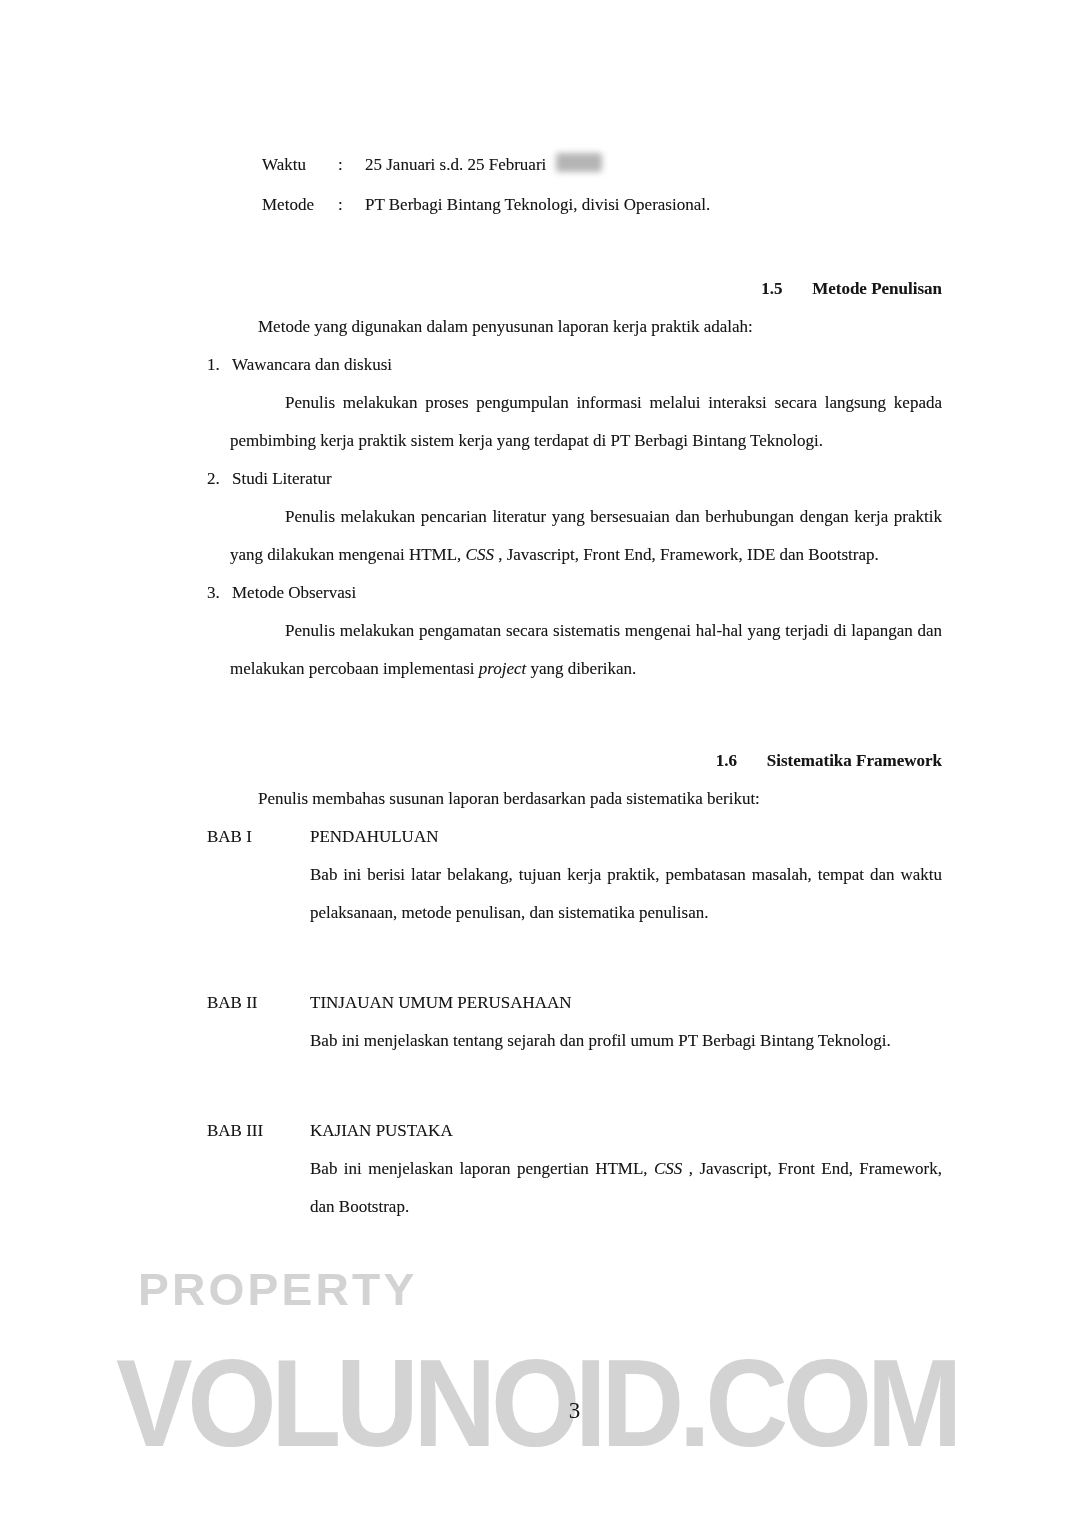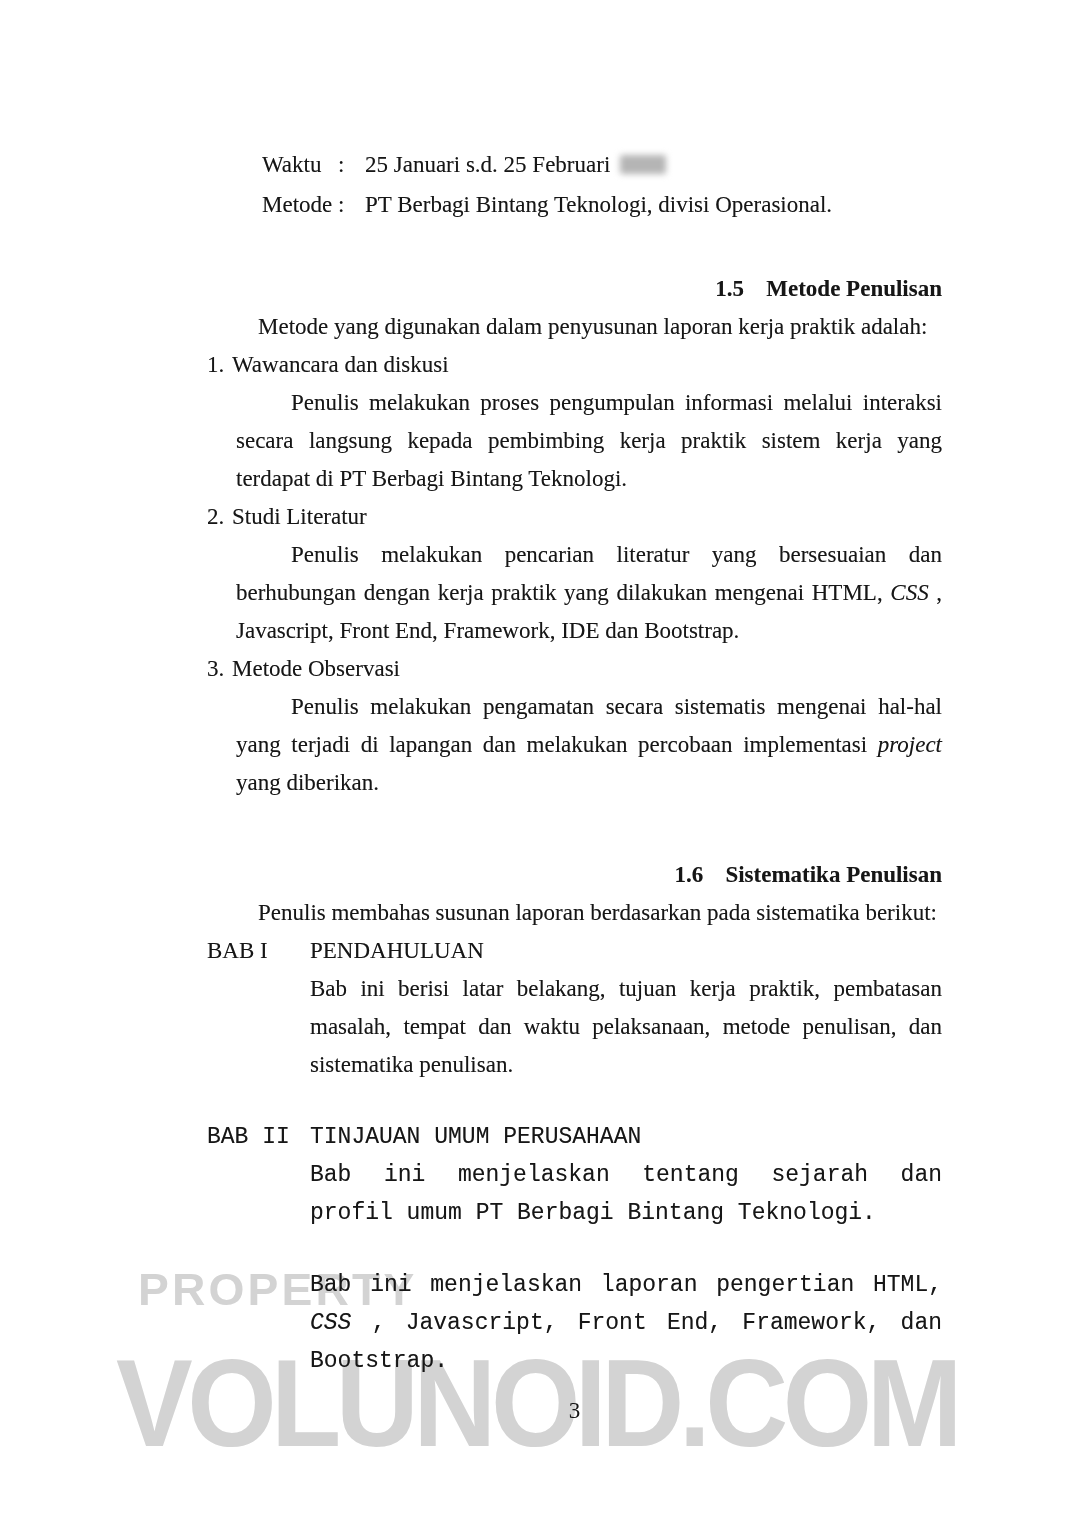--- a/index.html
+++ b/index.html
@@ -36,21 +36,21 @@
     letter-spacing:-6px;
     transform:scaleX(0.92);
     transform-origin:left top;
   }
 
   
   .content {
     position:absolute;
     left:207px; top:145px;
     width:735px;
-    font-size:23px;
+    font-size:17px;
     line-height:38px;
     z-index:2;
     text-shadow:0 0 0.6px rgba(25,25,25,0.35);
   }
 
   .info-row { display:flex; line-height:40px; padding-left:55px; }
   .info-label { width:76px; }
   .info-sep { width:27px; }
   .info-value { flex:1; }
 
@@ -67,26 +67,26 @@
   .sec-heading { display:flex; font-weight:bold;justify-content:flex-end; }
   .sec-heading-15 { margin-top:45px; }
   .sec-heading-16 { margin-top:54px; }
   .sec-num { width:51px; }
 
   .intro { text-indent:51px; text-align:justify; }
 
   .item-head { display:flex; }
   .item-num { width:25px; }
   .item-body {
-    margin-left:29px;
+    margin-left:23px;
     text-indent:55px;
     text-align:justify;
   }
 
-  .bab + .bab { margin-top:34px;font-family:Liberation Mono, monospace; }
+  .bab + .bab { margin-top:52px; }
   .bab-row { display:flex; }
   .bab-label { width:103px; }
   .bab-desc { margin-left:103px; text-align:justify; }
 
   .page-number {
     position:absolute;
     left:207px; top:1398px;
     width:735px;
     text-align:center;
     font-size:23px;
@@ -144,41 +144,45 @@
           <span class="item-num">3.</span>
           <span>Metode Observasi</span>
         </div>
         <p class="item-body"><span>Penulis melakukan pengamatan secara sistematis mengenai hal-hal yang terjadi di lapangan dan melakukan percobaan implementasi </span><i>project</i><span> yang diberikan.</span></p>
       </div>
     </div>
 
     <div>
       <div class="sec-heading sec-heading-16">
         <span class="sec-num">1.6</span>
-        <span>Sistematika Penulisan</span>
+        <span>Sistematika Framework</span>
       </div>
       <p class="intro">Penulis membahas susunan laporan berdasarkan pada sistematika berikut:</p>
 
       <div class="bab">
         <div class="bab-row">
           <span class="bab-label">BAB I</span>
           <span>PENDAHULUAN</span>
         </div>
         <p class="bab-desc"><span>Bab ini berisi latar belakang, tujuan kerja praktik, pembatasan masalah, tempat dan waktu pelaksanaan, metode penulisan, dan sistematika penulisan.</span><i></i><span></span></p>
       </div>
 
       <div class="bab">
         <div class="bab-row">
           <span class="bab-label">BAB II</span>
           <span>TINJAUAN UMUM PERUSAHAAN</span>
         </div>
         <p class="bab-desc"><span>Bab ini menjelaskan tentang sejarah dan profil umum PT Berbagi Bintang Teknologi.</span><i></i><span></span></p>
       </div>
 
       <div class="bab">
+        <div class="bab-row">
+          <span class="bab-label">BAB III</span>
+          <span>KAJIAN PUSTAKA</span>
+        </div>
         <p class="bab-desc"><span>Bab ini menjelaskan laporan pengertian HTML, </span><i>CSS</i><span> , Javascript, Front End, Framework, dan Bootstrap.</span></p>
       </div>
     </div>
 
   </div>
 
   <div class="page-number">3</div>
 
 </div>
 

